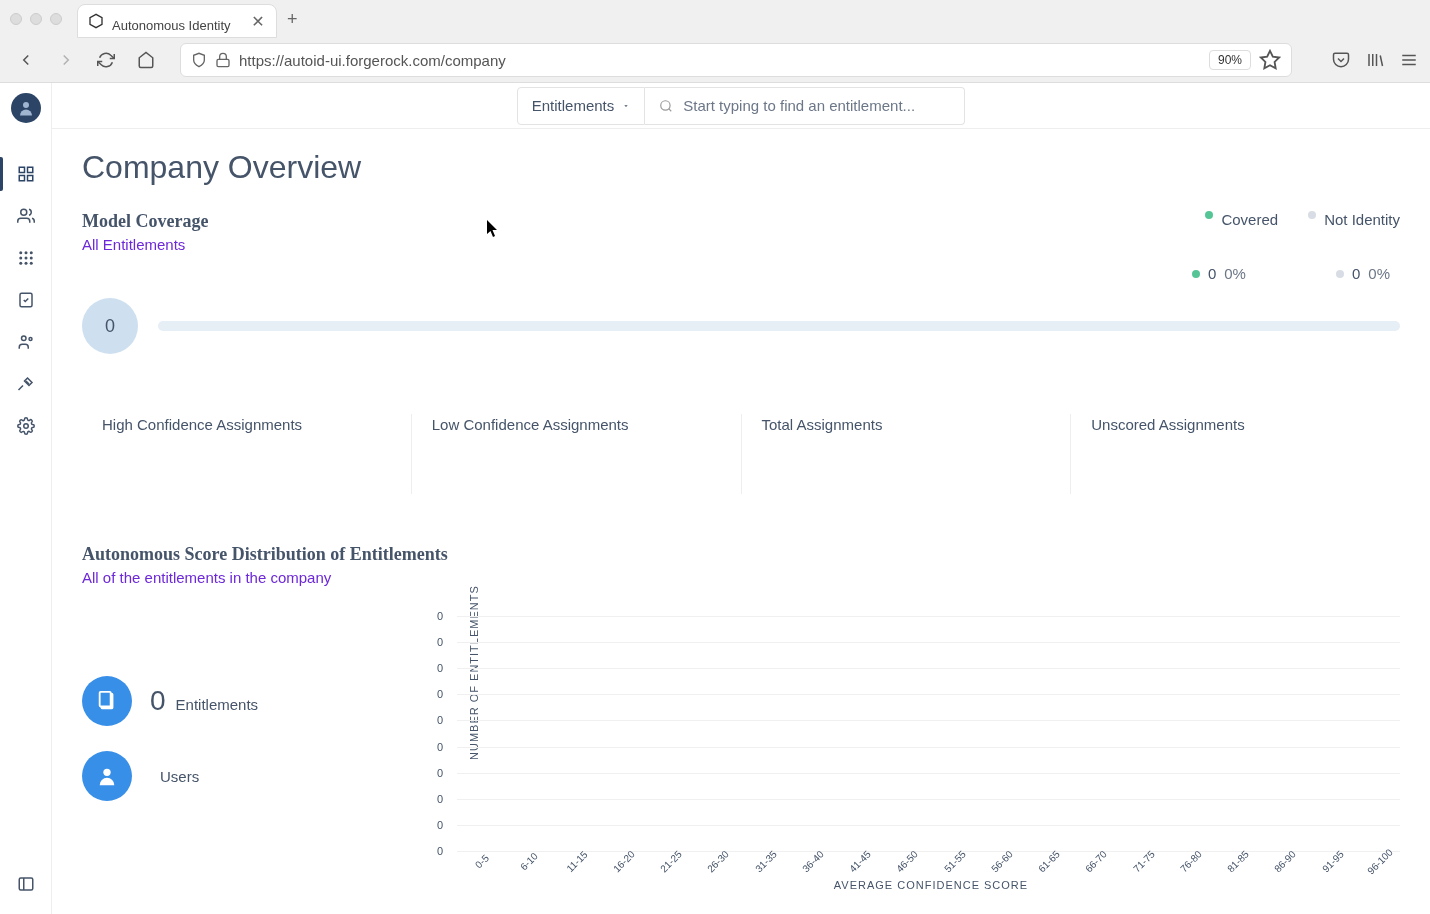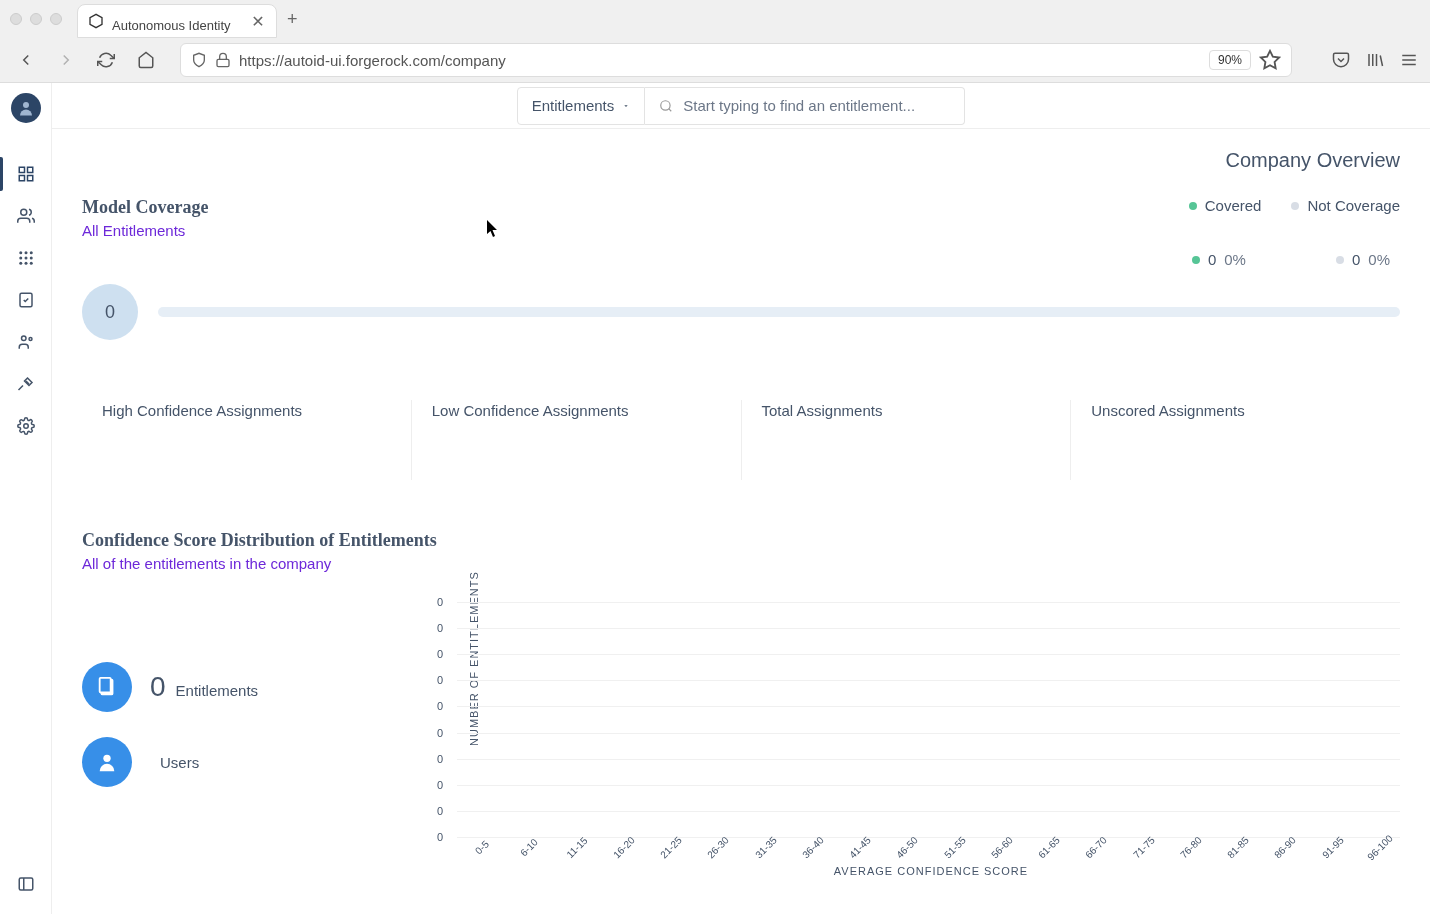--- a/index.html
+++ b/index.html
@@ -39,27 +39,27 @@
     .main { flex: 1; display: flex; flex-direction: column; overflow: hidden; }
     .top-bar { height: 46px; border-bottom: 1px solid #eee; display: flex; align-items: center; padding: 0 20px; justify-content: center; }
     .search-group { display: flex; align-items: center; }
     .dropdown { border: 1px solid #e3e3e3; border-radius: 4px 0 0 4px; padding: 8px 14px; font-size: 15px; color: #455469; display: flex; align-items: center; gap: 8px; cursor: pointer; height: 38px; }
     .search-box { border: 1px solid #e3e3e3; border-left: none; border-radius: 0 4px 4px 0; padding: 8px 14px; display: flex; align-items: center; width: 320px; height: 38px; }
     .search-icon-small { width: 14px; height: 14px; color: #999; margin-right: 10px; }
     .search-input { border: none; outline: none; font-size: 15px; color: #6c7788; flex: 1; background: transparent; }
     .search-input::placeholder { color: #6c7788; }
     
     .content { padding: 20px 30px; overflow-y: auto; flex: 1; }
-    .page-title { font-size: 20px; font-weight: 400; color: #455469; margin-bottom: 25px; text-align: right; }
+    .page-title { font-size: 32px; font-weight: 400; color: #455469; margin-bottom: 25px; }
     
     .section-header { display: flex; align-items: flex-start; justify-content: space-between; margin-bottom: 12px; }
     .section-title { font-size: 18px; font-weight: 600; color: #455469; font-family: Liberation Serif, serif; }
     .section-subtitle { font-size: 15px; color: #6d28d9; margin-top: 4px; }
     .legend { display: flex; gap: 30px; }
-    .legend-item { display: flex; align-items: center; gap: 8px; font-size: 15px; color: #455469; }
+    .legend-item { display: flex; gap: 8px; font-size: 15px; color: #455469; }
     .legend-dot { width: 8px; height: 8px; border-radius: 50%; }
     .dot-green { background: #56c596; }
     .dot-gray { background: #d8dde5; }
     
     .coverage-row { display: flex; align-items: center; margin-top: 20px; gap: 20px; }
     .coverage-circle { width: 56px; height: 56px; border-radius: 50%; background: #cee0f0; display: flex; align-items: center; justify-content: center; font-size: 18px; color: #455469; }
     .coverage-bar { flex: 1; height: 10px; background: #e6eef6; border-radius: 5px; }
     .stat-item { display: flex; align-items: center; gap: 8px; font-size: 15px; }
     .stat-val { color: #455469; }
     .stat-pct { color: #6c7788; }
@@ -259,21 +259,21 @@
           <div class="section-title">Model Coverage</div>
           <div class="section-subtitle">All Entitlements</div>
         </div>
         <div class="legend">
           <div class="legend-item">
             <span class="legend-dot dot-green"></span>
             <span>Covered</span>
           </div>
           <div class="legend-item">
             <span class="legend-dot dot-gray"></span>
-            <span>Not Coverage</span>
+            <span>Not Identity</span>
           </div>
         </div>
       </div>
 
       <div class="stats-row-wrap">
         <div class="stats-above">
           <div class="stat-item">
             <span class="legend-dot dot-green"></span>
             <span class="stat-val">0</span>
             <span class="stat-pct">0%</span>
@@ -299,21 +299,21 @@
         </div>
         <div class="card">
           <div class="card-title">Total Assignments</div>
         </div>
         <div class="card">
           <div class="card-title">Unscored Assignments</div>
         </div>
       </div>
 
       <div class="distribution">
-        <div class="section-title">Confidence Score Distribution of Entitlements</div>
+        <div class="section-title">Autonomous Score Distribution of Entitlements</div>
         <div class="section-subtitle">All of the entitlements in the company</div>
 
         <div class="dist-body">
           <div class="dist-left">
             <div class="metric">
               <div class="metric-circle">
                 <svg class="metric-icon" viewBox="0 0 24 24" fill="none" stroke="currentColor" stroke-width="2">
                     <rect x="6" y="4" width="12" height="16" rx="1" fill="white" stroke="white"></rect>
                     <rect x="4" y="2" width="12" height="16" rx="1" fill="#378fe8" stroke="white"></rect>
                   </svg>

